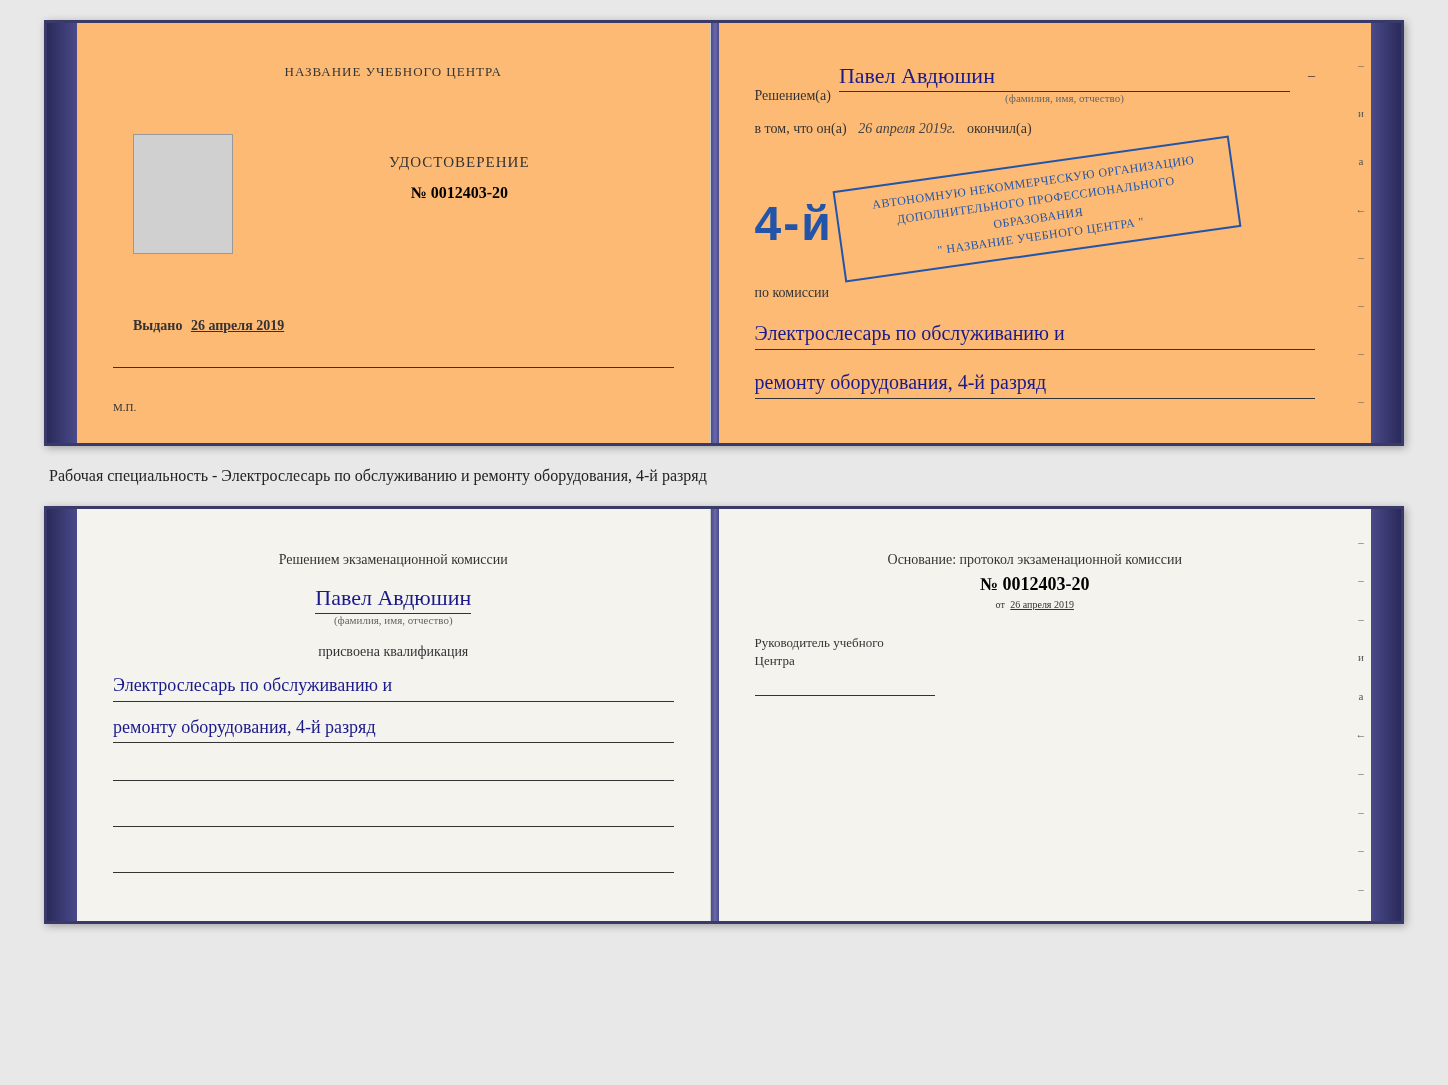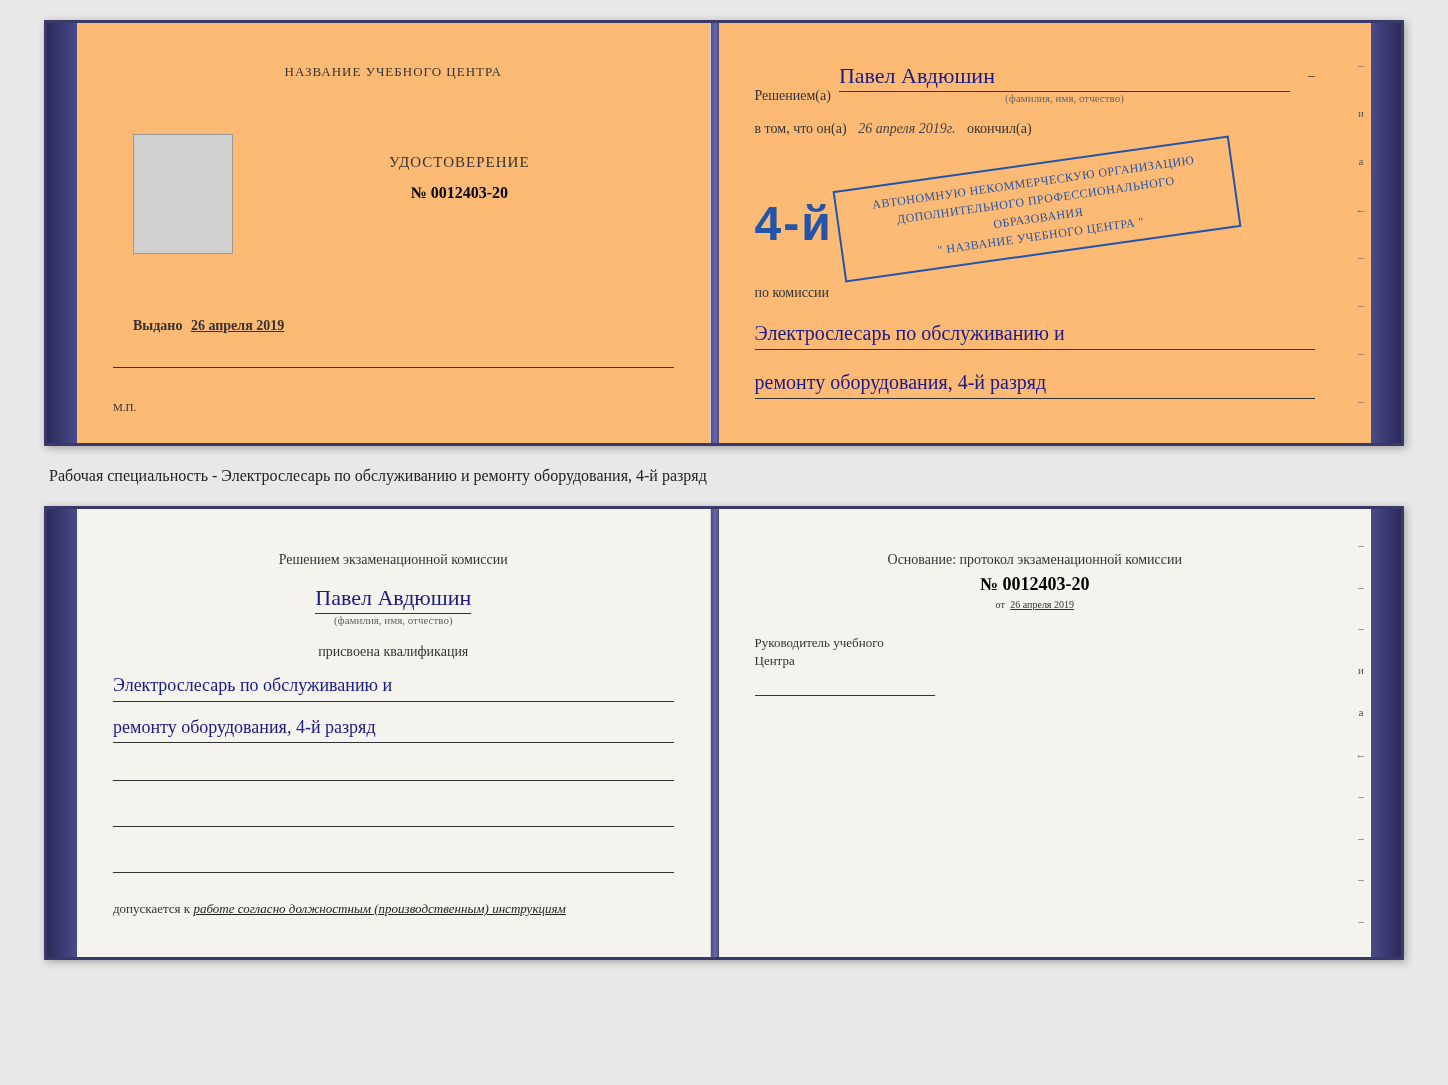--- a/index.html
+++ b/index.html
@@ -456,24 +456,20 @@
 
       <div class="qualification-label">присвоена квалификация</div>
 
       <div class="qualification-hw">Электрослесарь по обслуживанию и</div>
       <div class="qualification-hw">ремонту оборудования, 4-й разряд</div>
 
       <div class="blank-lines"></div>
       <div class="blank-lines"></div>
       <div class="blank-lines"></div>
 
-      <div class="допускается-block">
-        <span>допускается к</span>
-        <span class="допускается-italic">работе согласно должностным (производственным) инструкциям</span>
-      </div>
     </div>
   </div>
 
   <div class="spine"></div>
 
   <div class="panel-right">
     <div class="bottom-right-content">
       <div class="osnov-label">Основание: протокол экзаменационной комиссии</div>
       <div class="protocol-number">№ 0012403-20</div>
       <div class="from-date">

